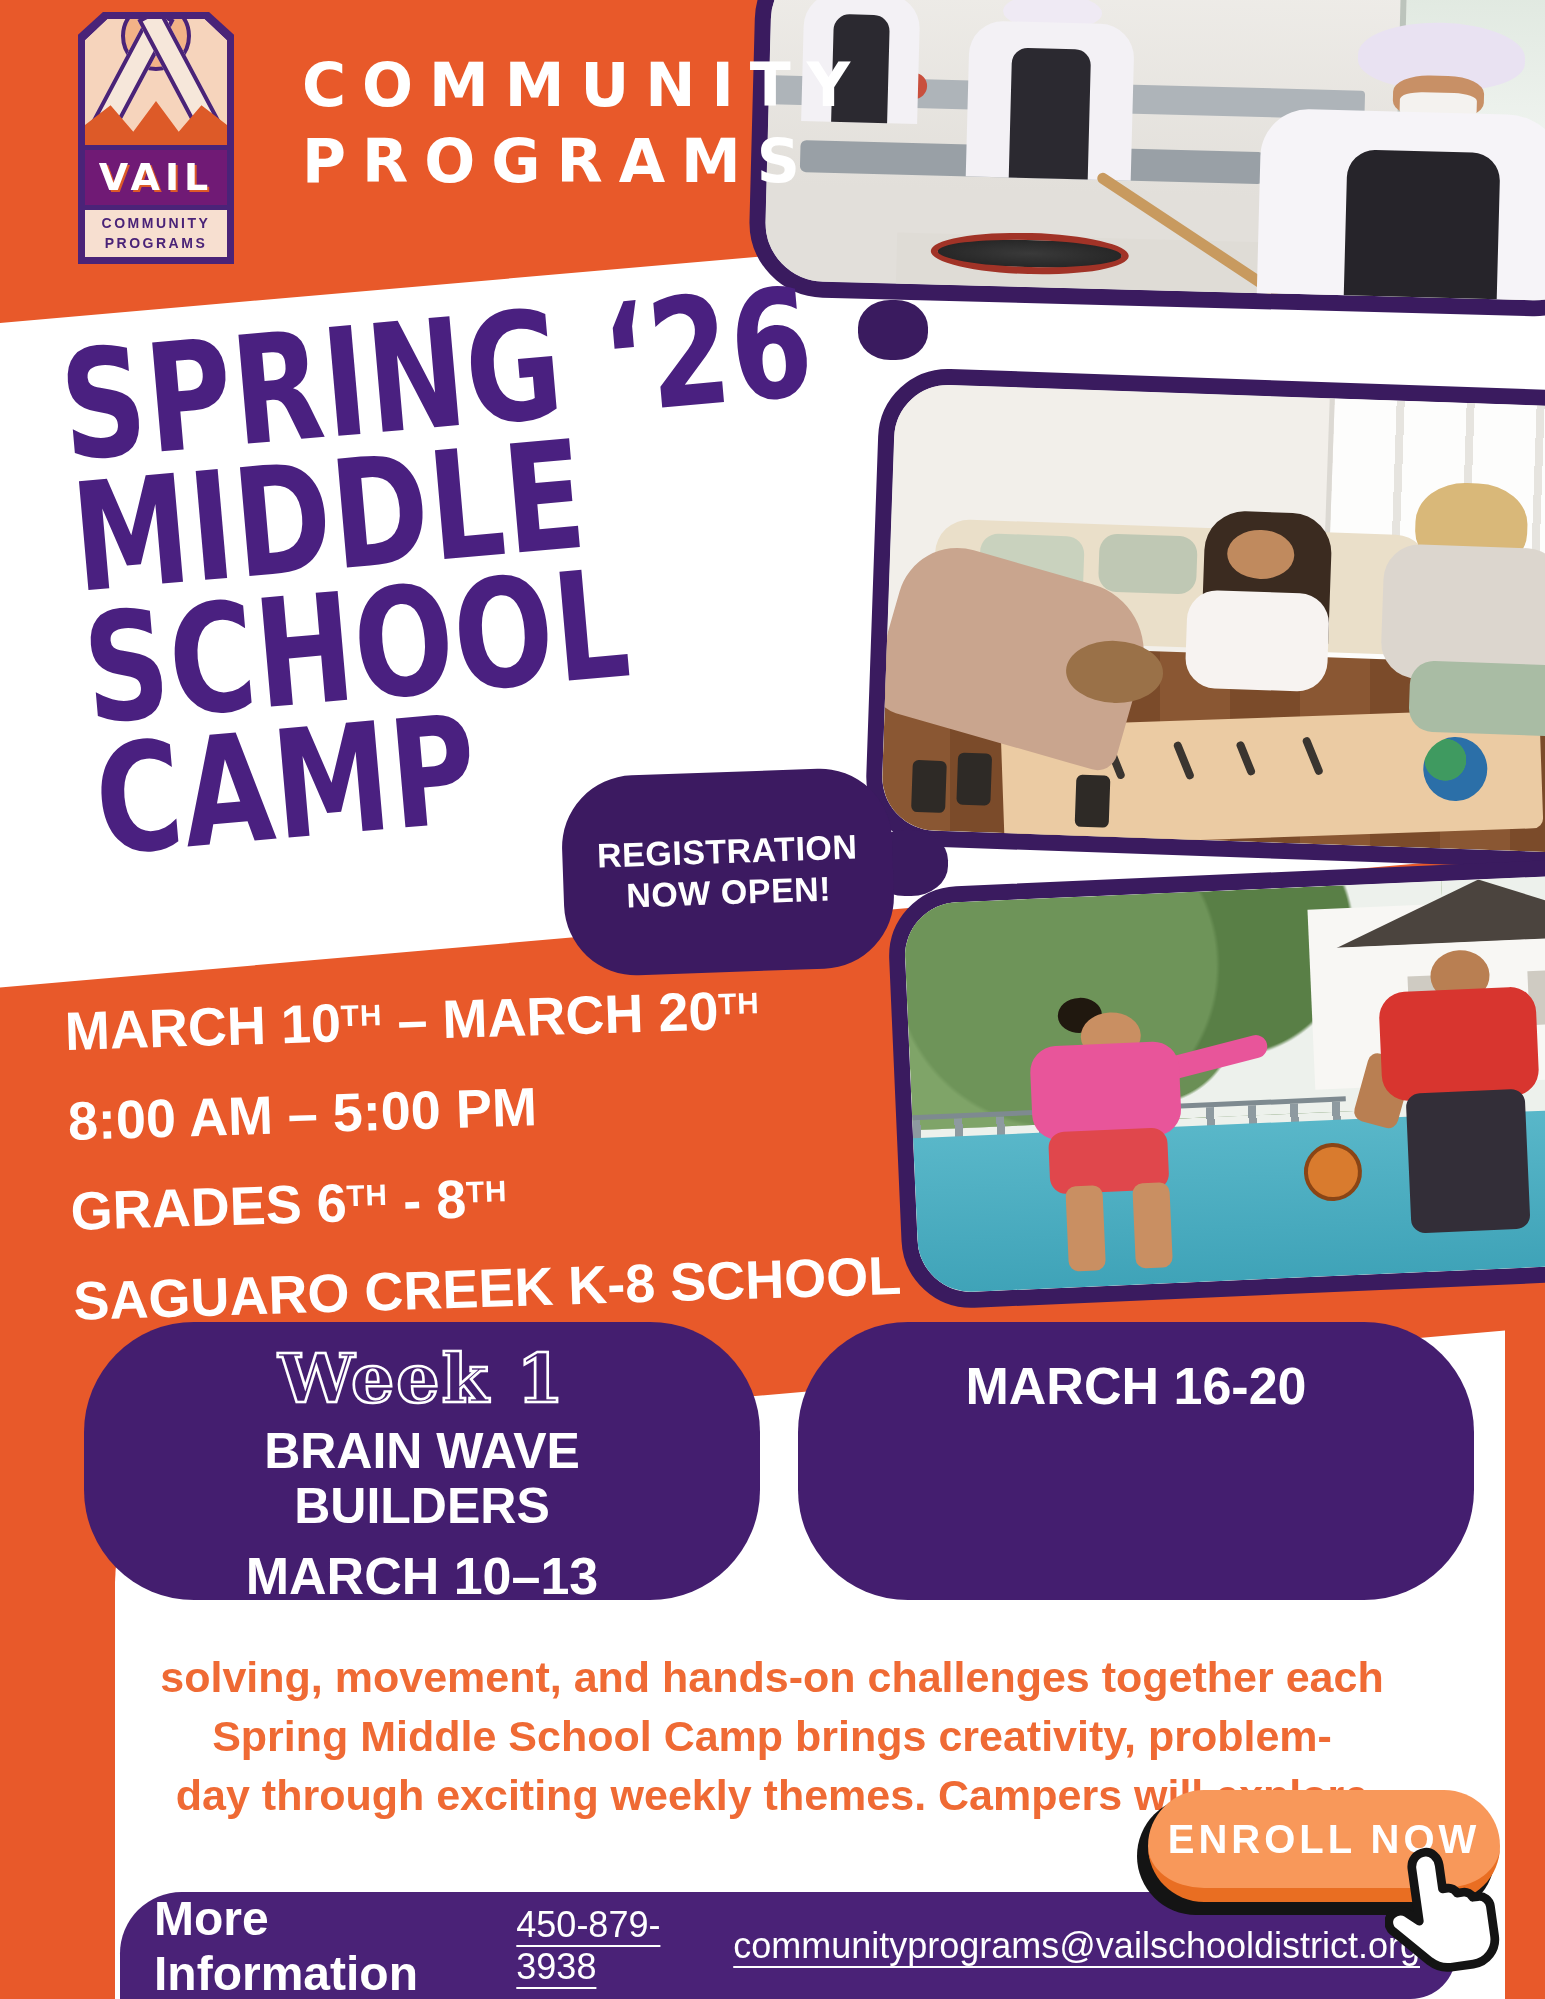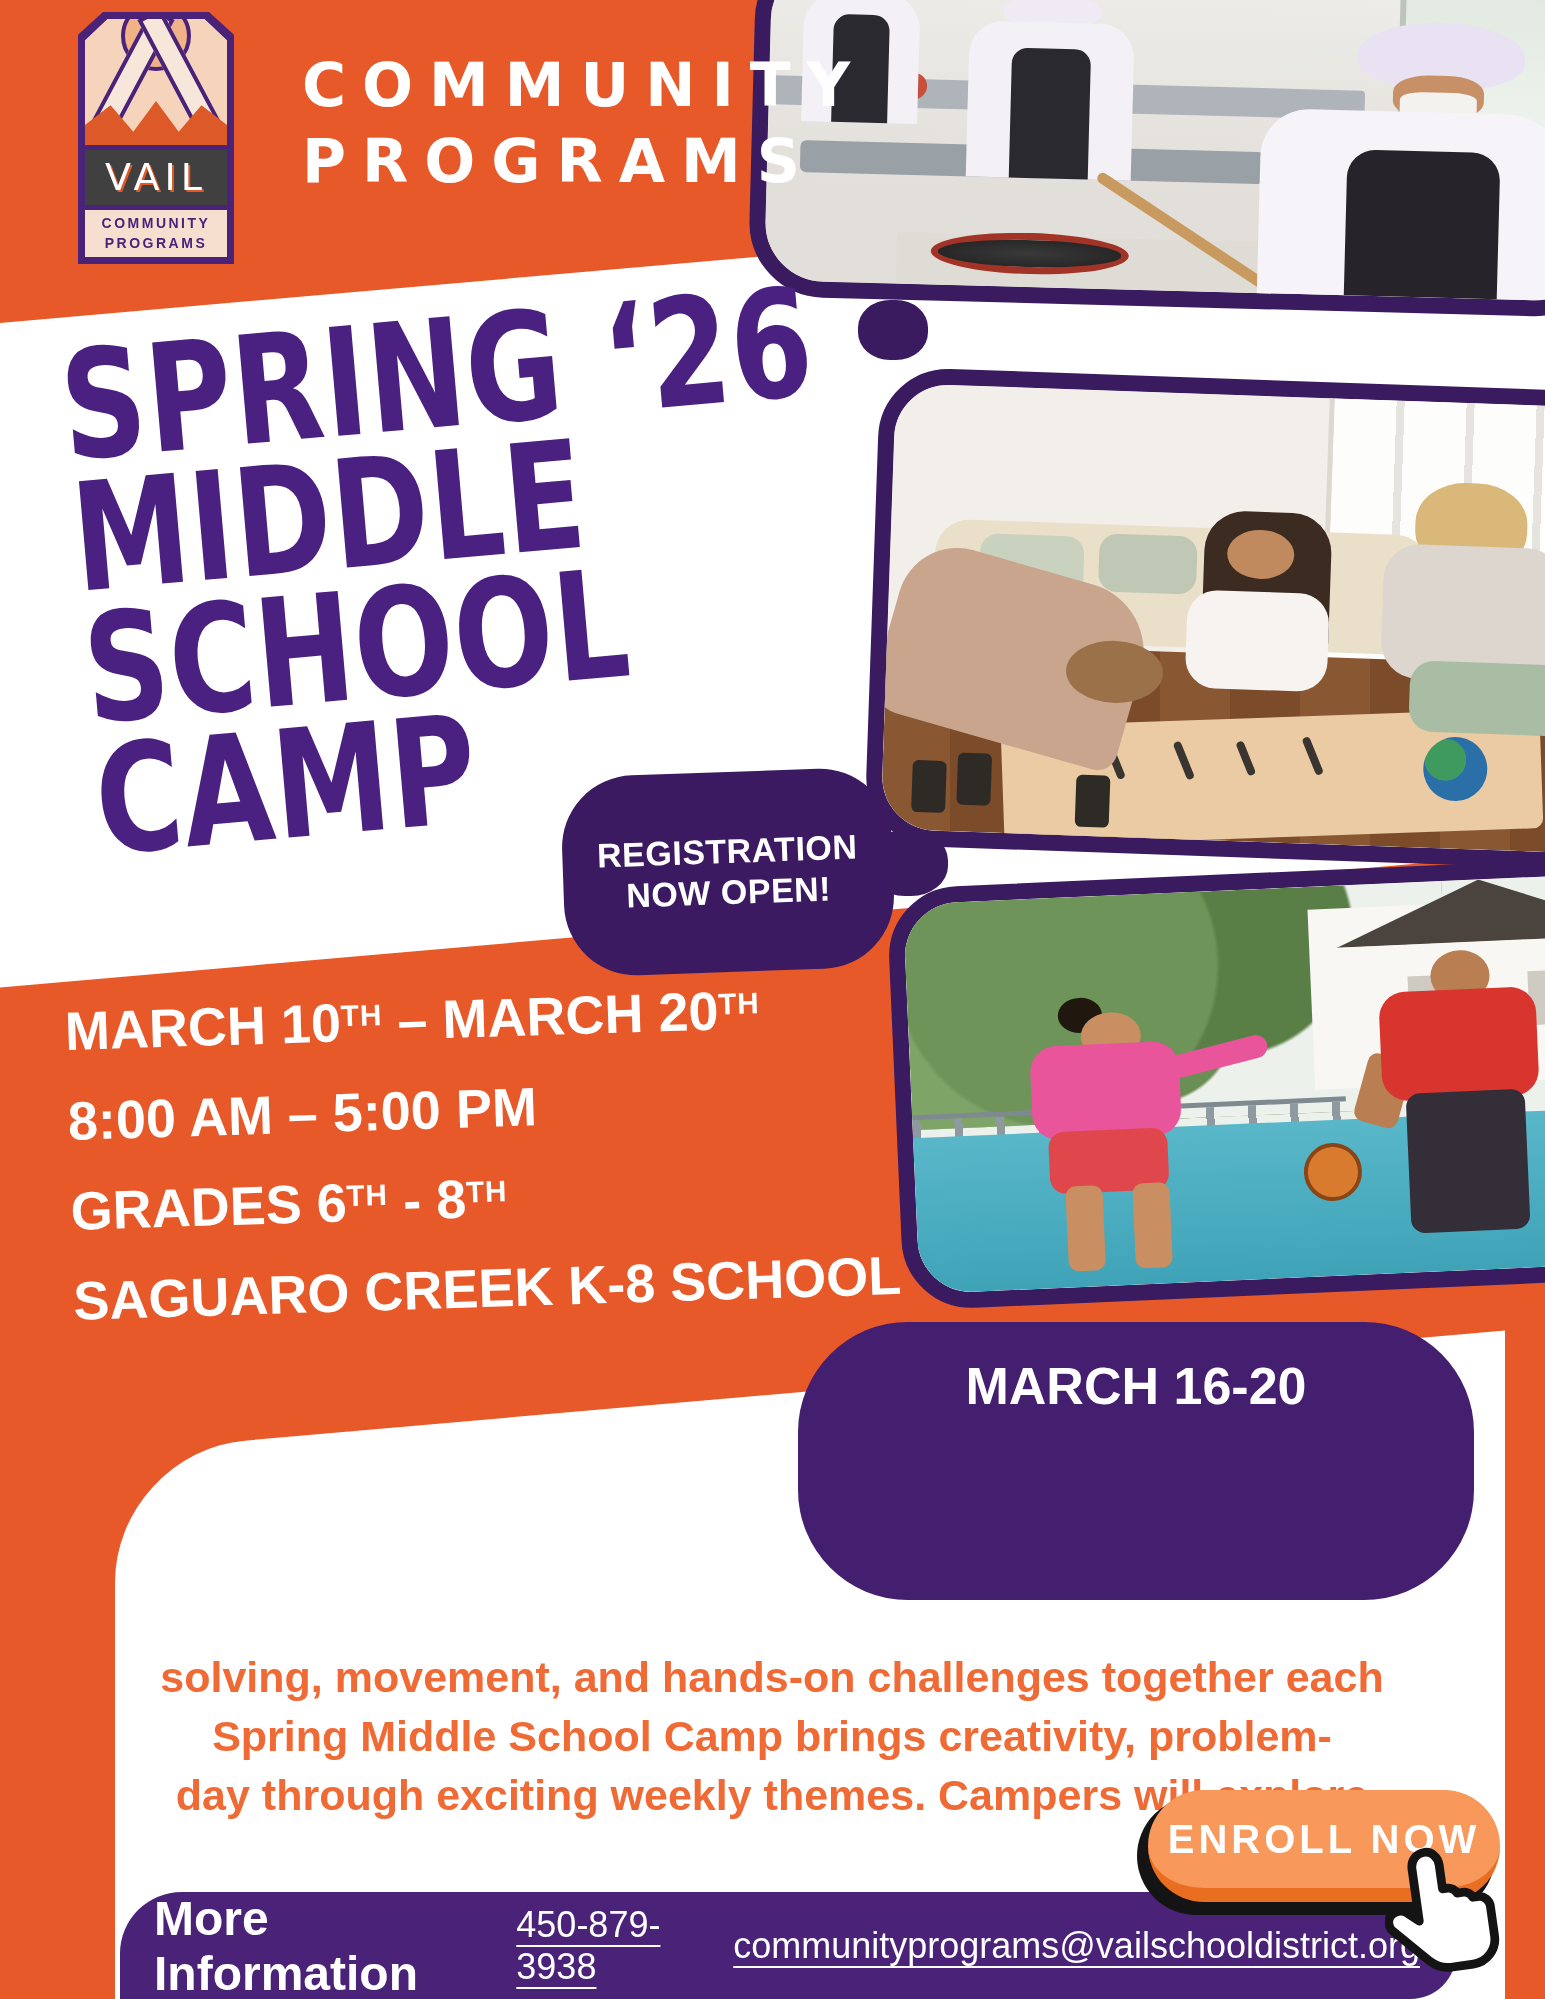--- a/index.html
+++ b/index.html
@@ -26,22 +26,22 @@
     clip-path:polygon(16% 0,84% 0,100% 9%,100% 100%,0 100%,0 9%);
     display:flex; flex-direction:column; }
   .logo-art { position:relative; height:55%; background:#F6D4BC; overflow:hidden; border-bottom:5px solid #4A2378; }
   .logo-sun { position:absolute; left:50%; top:-18px; width:70px; height:70px; margin-left:-35px;
     background:#F2B287; border-radius:50%; border:4px solid #4A2378; }
   .logo-bar { position:absolute; top:-14px; width:26px; height:150px; background:#F6E7DA; border:4px solid #4A2378; }
   .logo-bar.l { left:30px; transform:rotate(28deg); }
   .logo-bar.r { right:30px; transform:rotate(-28deg); }
   .logo-mts { position:absolute; bottom:0; left:0; width:100%; height:44px; background:#DD5A28;
     clip-path:polygon(0 100%,0 55%,18% 10%,34% 70%,50% 0,66% 70%,82% 10%,100% 55%,100% 100%); }
-  .logo-vail { height:23%; background:#404040; color:#fff; display:flex; align-items:center; justify-content:center;
-    font-weight:400; font-size:38px; letter-spacing:5px; text-shadow:2px 2px 0 #DD5A28;
+  .logo-vail { height:23%; background:#701a75; color:#fff; display:flex; align-items:center; justify-content:center;
+    font-weight:700; font-size:38px; letter-spacing:5px; text-shadow:2px 2px 0 #DD5A28;
     font-family:"DejaVu Sans", sans-serif; }
   .logo-sub { flex:1; background:#F7DFD0; border-top:5px solid #4A2378; display:flex; flex-direction:column;
     align-items:center; justify-content:center; color:#4A2378; font-weight:700; font-size:14px;
     letter-spacing:2.5px; line-height:1.45; font-family:"Liberation Sans",sans-serif; }
   
   .brand { position:absolute; left:302px; top:48px; z-index:3; color:#fff;
     font-family:"DejaVu Sans", sans-serif; font-weight:800; font-size:60px;
     letter-spacing:16px; line-height:1.26; }
   
   .title { position:absolute; left:56px; top:342px; z-index:3; color:#4A2080;
@@ -294,20 +294,28 @@
     <span>NOW OPEN!</span>
   </div>
 
   <div class="details">
     <div class="detail-line"><span>MARCH 10</span><span class="sup">TH</span><span> – MARCH 20</span><span class="sup">TH</span></div>
     <div class="detail-line">8:00 AM – 5:00 PM</div>
     <div class="detail-line"><span>GRADES 6</span><span class="sup">TH</span><span> - 8</span><span class="sup">TH</span></div>
     <div class="detail-line">SAGUARO CREEK K-8 SCHOOL</div>
   </div>
 
+  <div class="week-card one">
+    <div class="week-label">Week 1</div>
+    <div class="week-theme">
+      <div>BRAIN WAVE</div>
+      <div>BUILDERS</div>
+    </div>
+    <div class="week-dates">MARCH 10–13</div>
+  </div>
   <div class="week-card two">
     <div class="week-dates">MARCH 16-20</div>
   </div>
 
   <div class="description">
     <div>solving, movement, and hands-on challenges together each</div>
     <div>Spring Middle School Camp brings creativity, problem-</div>
     <div>day through exciting weekly themes. Campers will explore</div>
   </div>
 

